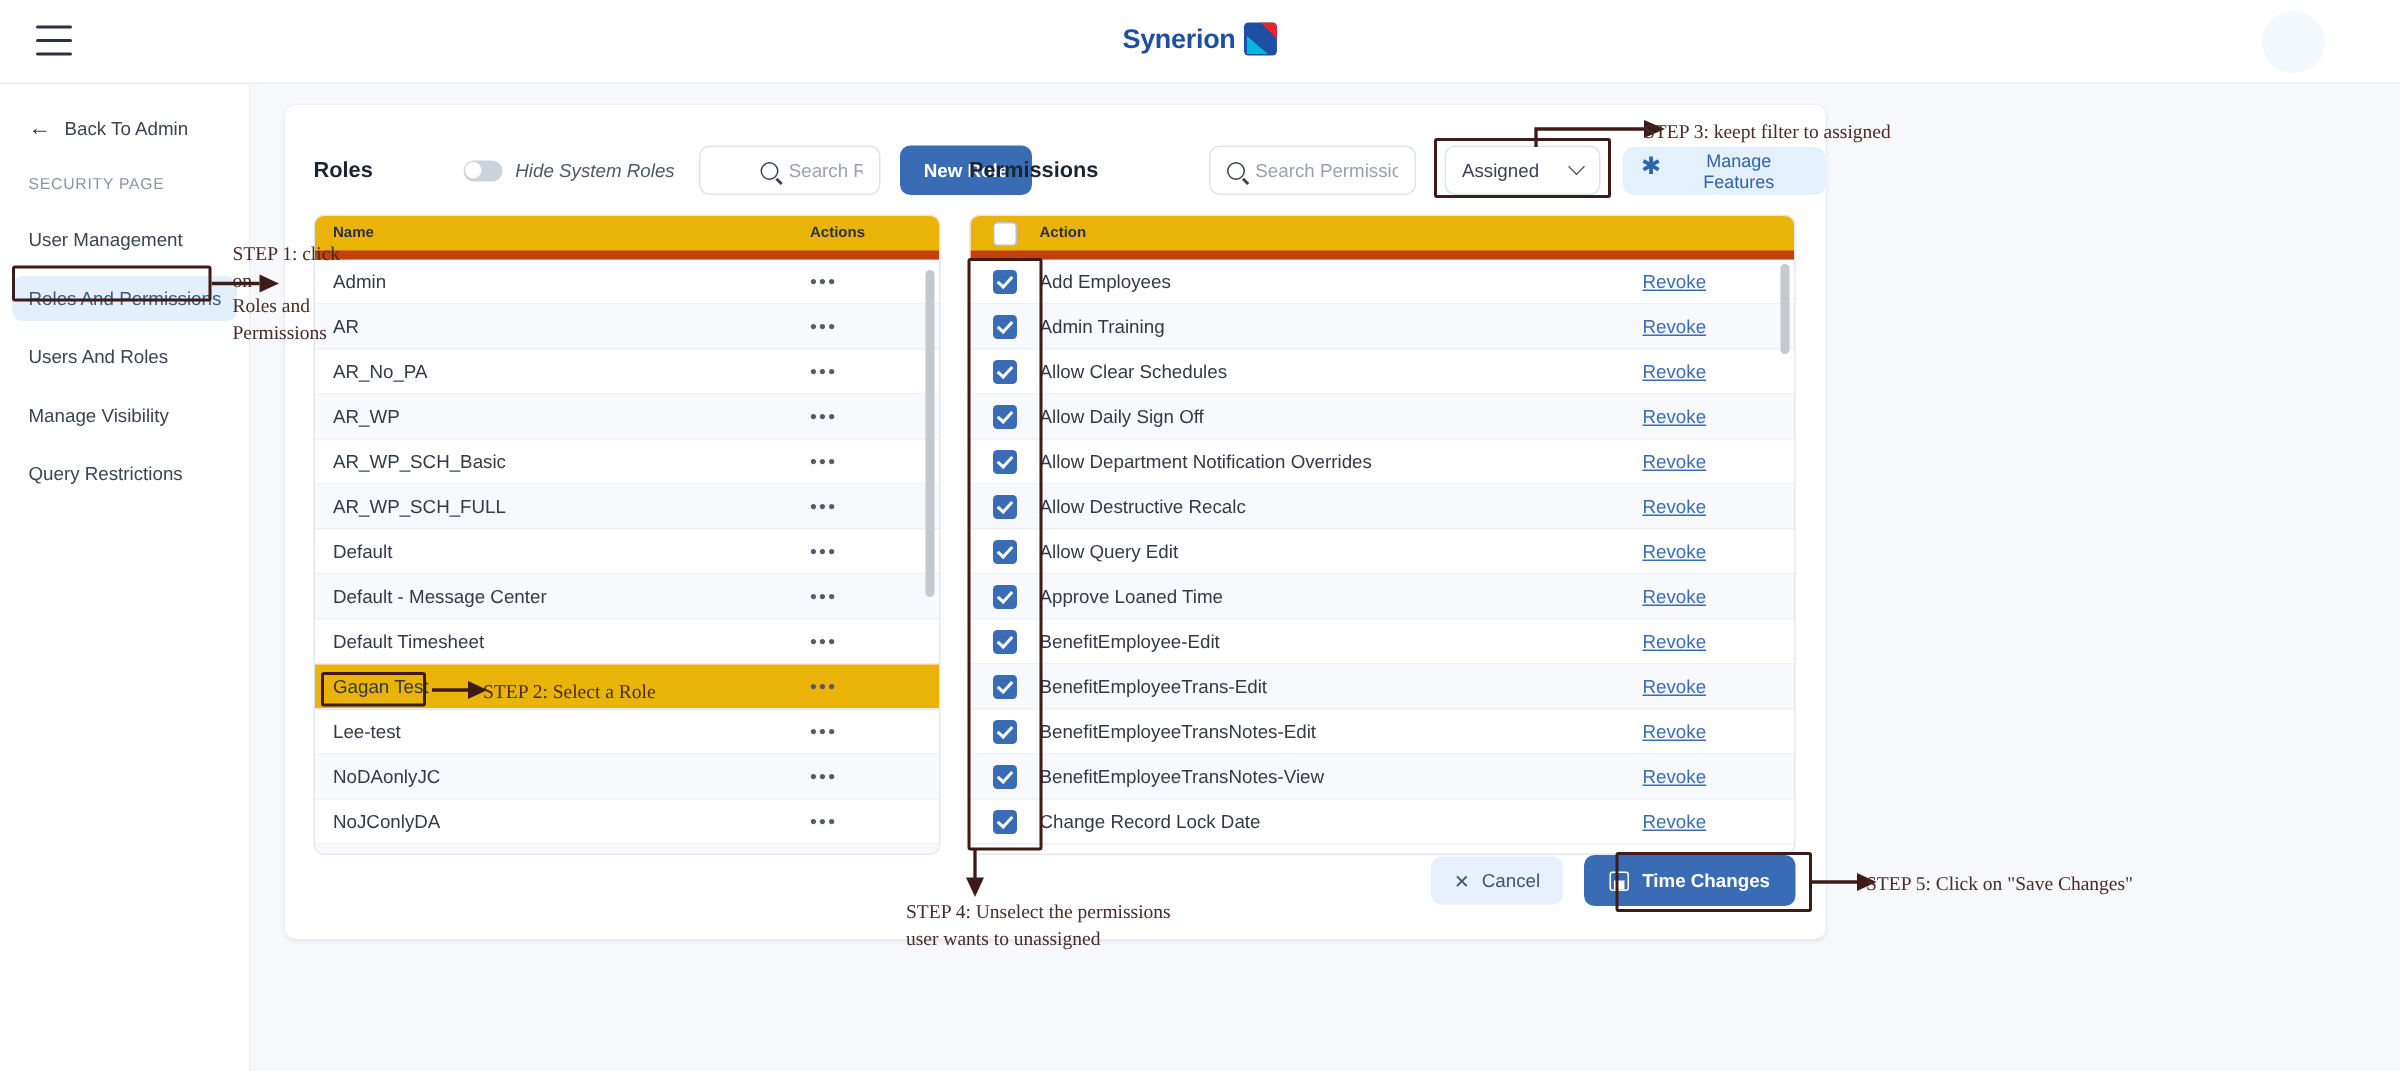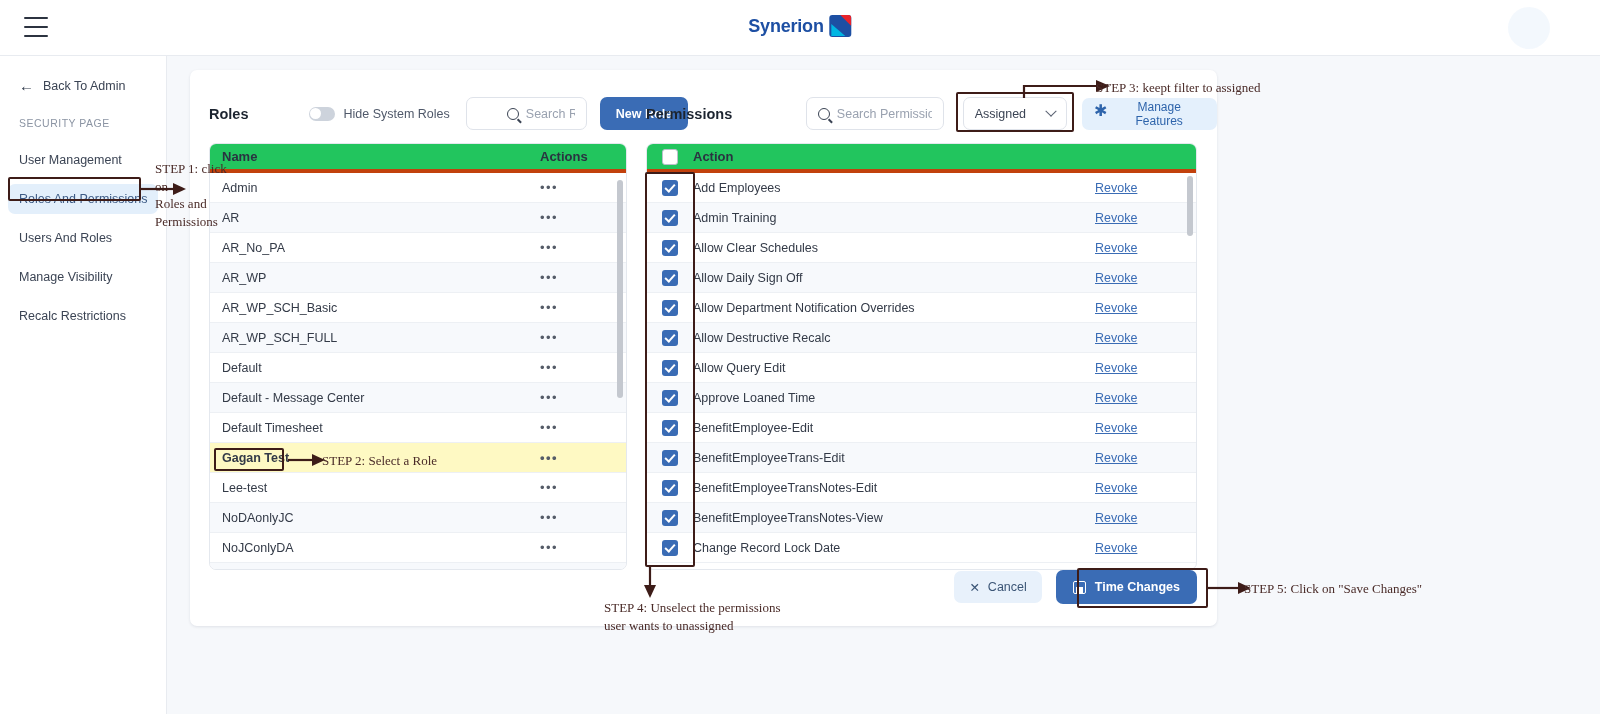--- a/index.html
+++ b/index.html
@@ -117,30 +117,30 @@
     font-family:"Liberation Sans", sans-serif;
   }
   .gear { width:13px; height:13px; position:relative; }
   .gear::before { content:"✱"; position:absolute; left:-1px; top:-6px; font-size:16px; color:#2e64ab; }
 
   
   .tbl {
     position:absolute; border:1px solid #e4e8ee; border-radius:7px; overflow:hidden; background:#fff;
   }
   .tbl-head {
-    display:flex; align-items:center; height:29px; background:#22c55e;
-    border-bottom:4px solid #c2410c; font-size:13px; font-weight:bold; color:#2a3240;
+    display:flex; align-items:center; height:29px; background:#eab308;
+    border-bottom:6px solid #c2410c; font-size:10px; font-weight:bold; color:#2a3240;
   }
   .rows { overflow:hidden; position:relative; }
   .row {
     display:flex; align-items:center; height:30px; border-bottom:1px solid #edf0f4;
     font-size:12.5px; color:#333a47;
   }
   .row.alt { background:#f7f9fc; }
-  .row.sel { background:#fef9c3;font-weight:bold; }
+  .row.sel { background:#eab308; }
   .dots { color:#555c68; letter-spacing:1.5px; font-size:13px; cursor:pointer; }
 
   .cb {
     width:16px; height:16px; border-radius:3px; flex:0 0 auto; cursor:pointer;
   }
   .cb.on { background:#3a6cb5; position:relative; }
   .cb.on::after {
     content:""; position:absolute; left:5px; top:2px; width:4px; height:8px;
     border-right:2px solid #fff; border-bottom:2px solid #fff; transform:rotate(42deg);
   }
@@ -204,34 +204,34 @@
       <div class="nav-item active">
         <span>Roles And Permissions</span>
       </div>
       <div class="nav-item">
         <span>Users And Roles</span>
       </div>
       <div class="nav-item">
         <span>Manage Visibility</span>
       </div>
       <div class="nav-item">
-        <span>Recalc Restrictions</span>
+        <span>Query Restrictions</span>
       </div>
     </div>
   </div>
 
   <div class="page-bg"></div>
 
   <div class="card">
 
     <div class="panel-head" style="left:19px;">
       <div class="panel-title">Roles</div>
       <div style="width:60px;"></div>
       <div class="toggle"></div>
-      <div class="toggle-label" style="margin-left:9px;">Hide System Roles</div>
+      <div class="toggle-label" style="margin-left:9px;font-style:italic;">Hide System Roles</div>
       <div class="searchbox" style="width:121px; margin-left:16px;padding-left:40px;">
         <div class="mag"></div>
         <input placeholder="Search Role" style="">
       </div>
       <button class="btn-primary" style="margin-left:13px;">New Role</button>
     </div>
 
     <div class="panel-head" style="left:456px;">
       <div class="panel-title">Permissions</div>
       <div style="width:77px;"></div>

